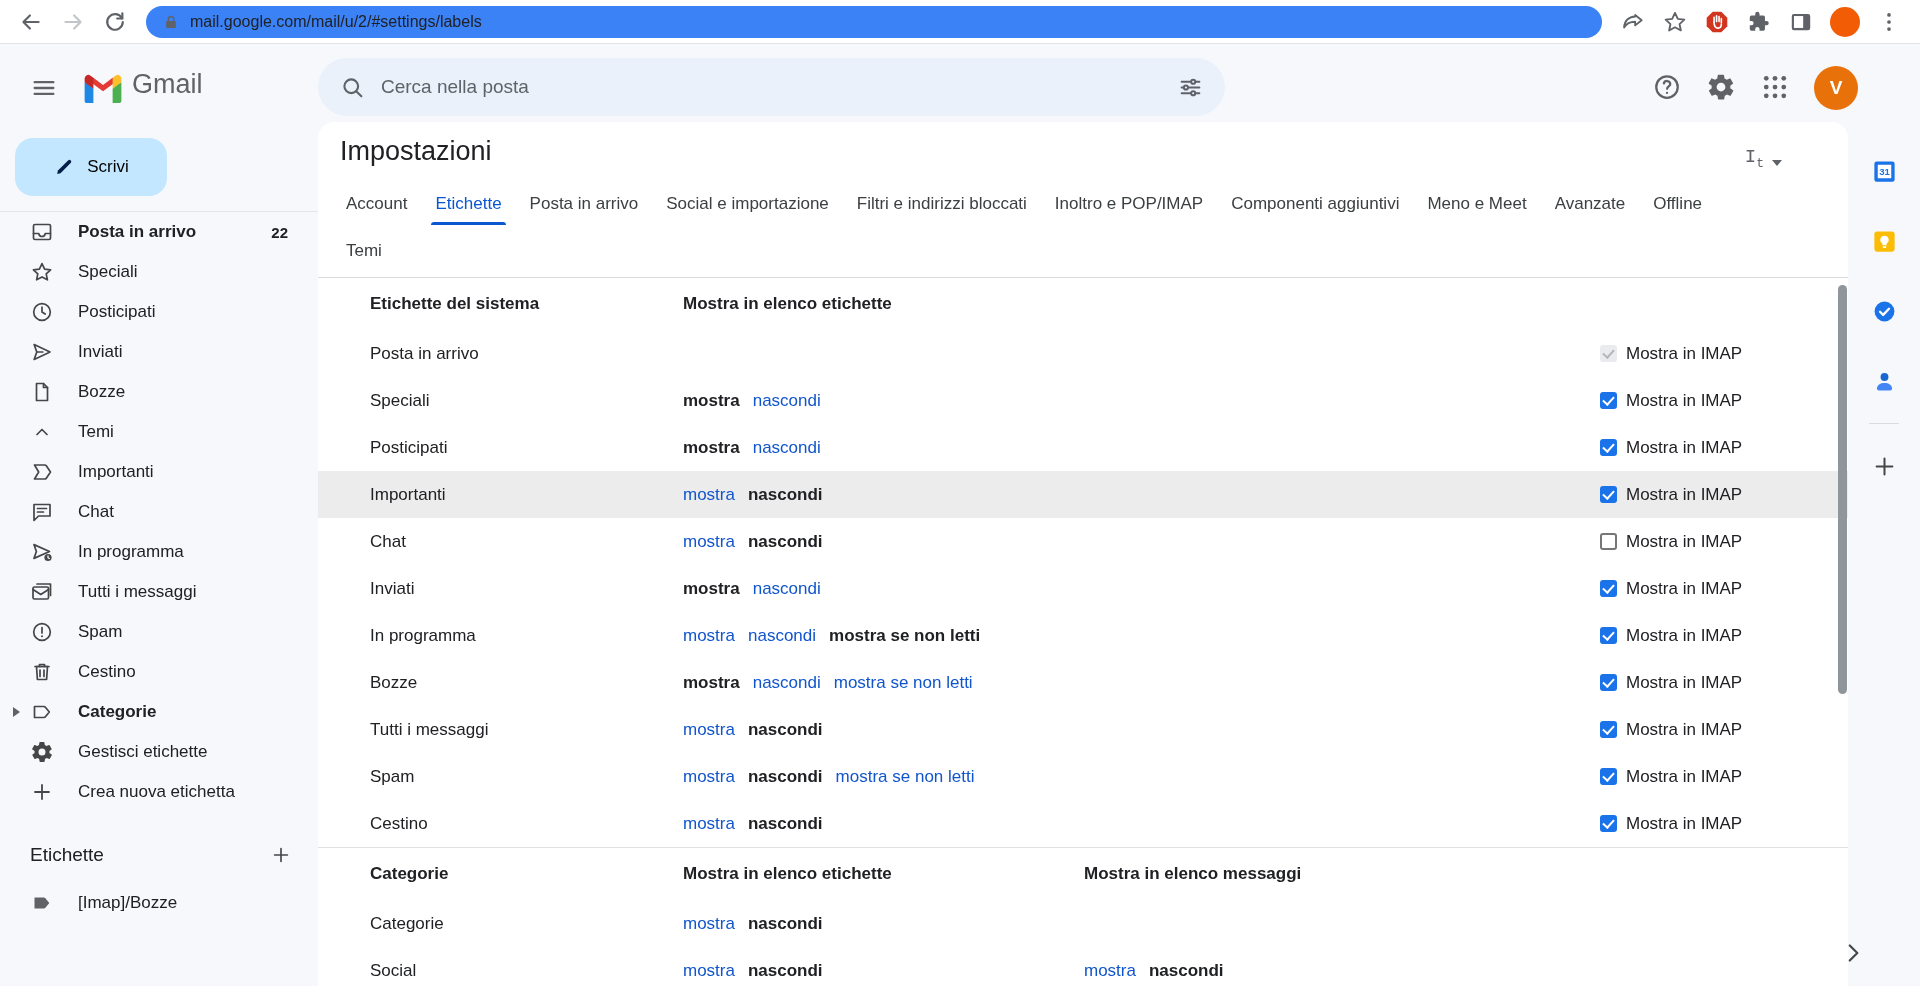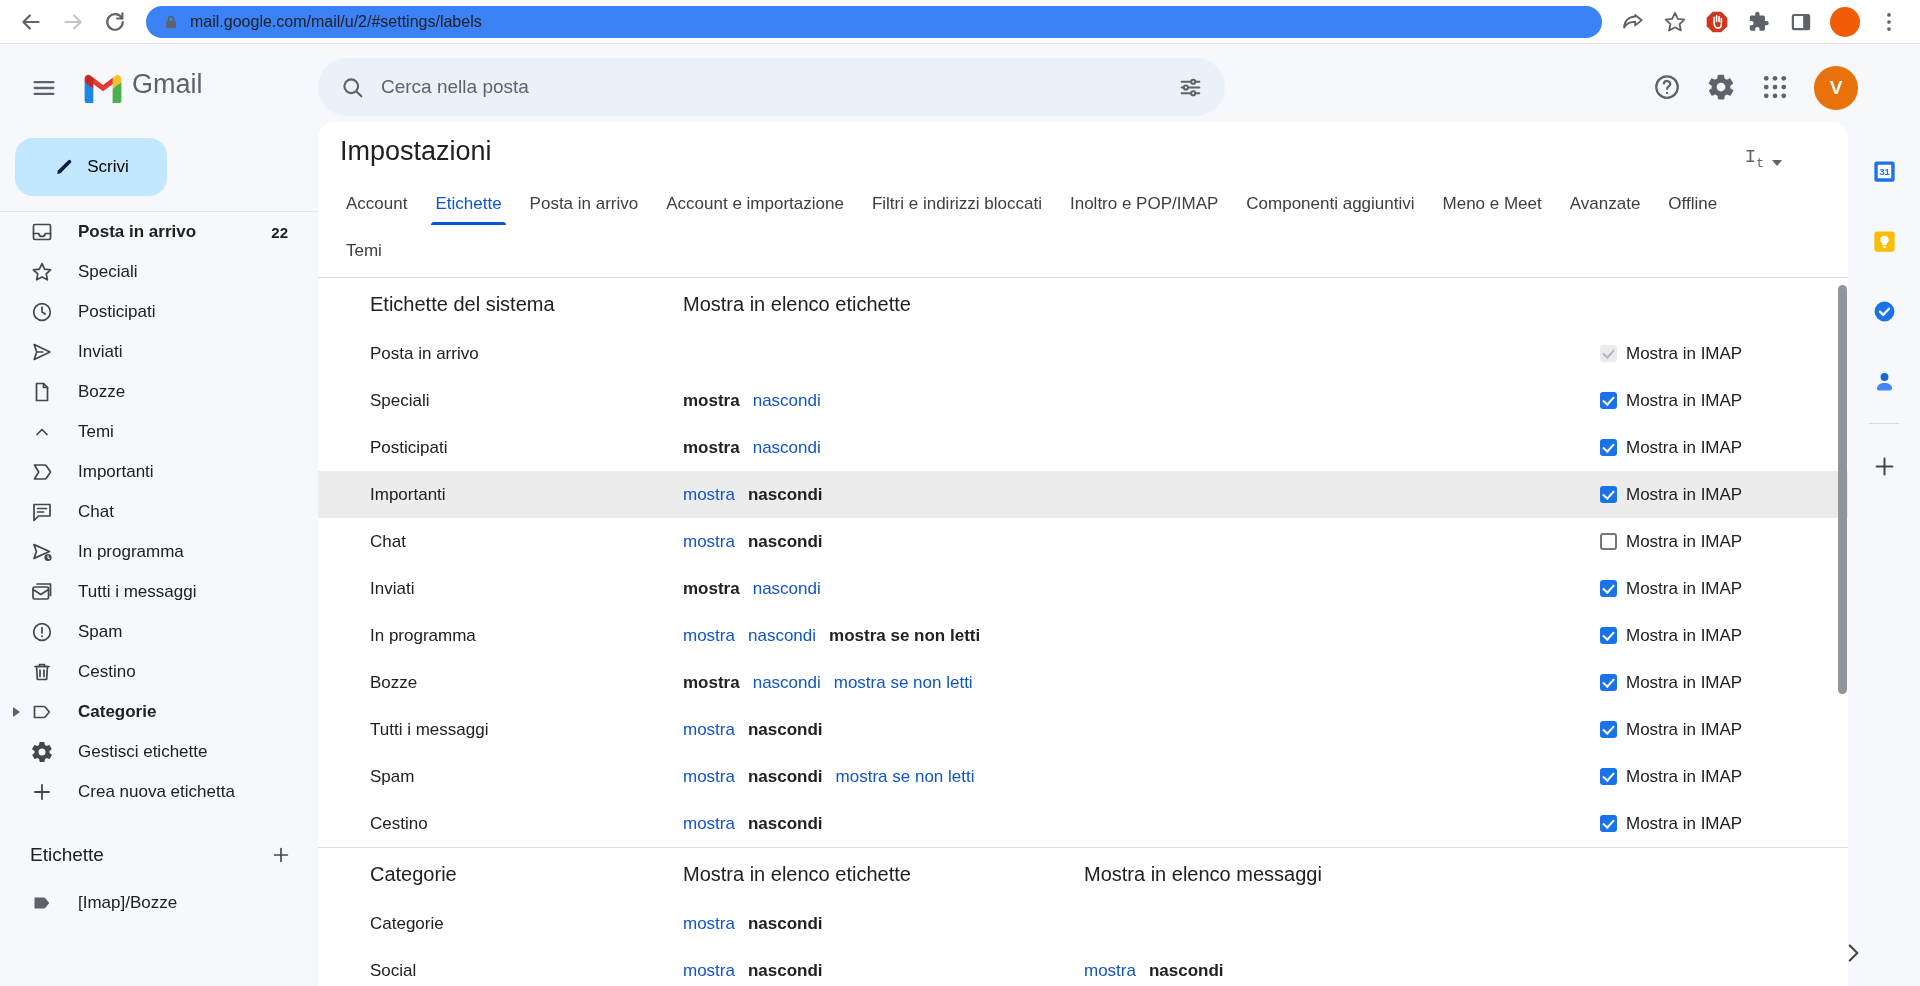--- a/index.html
+++ b/index.html
@@ -55,21 +55,21 @@
   .input-tools .caret{width:0;height:0;border-top:6px solid #5f6368;border-left:5px solid transparent;border-right:5px solid transparent;margin-bottom:5px;}
   .tabs{display:flex;align-items:stretch;padding-left:14px;height:48px;}
   .tabs.r2{height:46px;}
   .tab{position:relative;display:flex;align-items:center;padding:0 14px;font-size:17px;color:#3c4043;cursor:pointer;white-space:nowrap;}
   .tab.active{color:#0b57d0;font-weight:500;}
   .tab.active::after{content:"";position:absolute;left:10px;right:10px;bottom:3px;height:3px;background:#0b57d0;border-radius:3px 3px 0 0;}
   .tabs-divider{height:0;border-bottom:1px solid #dadce0;margin-top:3px;}
 
   .sys-grid{display:grid;grid-template-columns:313px 917px auto;padding-left:52px;align-items:center;}
   .cat-grid{display:grid;grid-template-columns:313px 401px auto;padding-left:52px;align-items:center;}
-  .thead{height:52px;font-weight:400;font-size:20px;}
+  .thead{height:52px;font-weight:700;font-size:17px;}
   .t-row{height:47px;font-size:17px;}
   .t-row.hl{background:#ececec;}
   .cell-label{color:#202124;}
   .opts{display:flex;gap:13px;align-items:center;}
   .opt-link{color:#1155cc;cursor:pointer;}
   .opt-current{font-weight:700;color:#202124;}
   .imap-cell{display:flex;align-items:center;gap:9px;}
   .cb{position:relative;width:17px;height:17px;border-radius:3px;box-sizing:border-box;flex:0 0 auto;}
   .cb.checked{background:#1a73e8;}
   .cb.checked::after{content:"";position:absolute;left:5px;top:1.5px;width:5px;height:9px;border:solid #fff;border-width:0 2.2px 2.2px 0;transform:rotate(42deg);}
@@ -392,21 +392,21 @@
       <h1 class="card-title">Impostazioni</h1>
       <div class="input-tools">
         <span class="it">I<sub>t</sub></span>
         <span class="caret"></span>
       </div>
     </div>
     <div class="tabs" id="tabs1">
         <div class="tab">Account</div>
         <div class="tab active">Etichette</div>
         <div class="tab">Posta in arrivo</div>
-        <div class="tab">Account e importazione</div>
+        <div class="tab">Social e importazione</div>
         <div class="tab">Filtri e indirizzi bloccati</div>
         <div class="tab">Inoltro e POP/IMAP</div>
         <div class="tab">Componenti aggiuntivi</div>
         <div class="tab">Meno e Meet</div>
         <div class="tab">Avanzate</div>
         <div class="tab">Offline</div>
       </div>
     <div class="tabs r2" id="tabs2">
         <div class="tab">Temi</div>
       </div>

